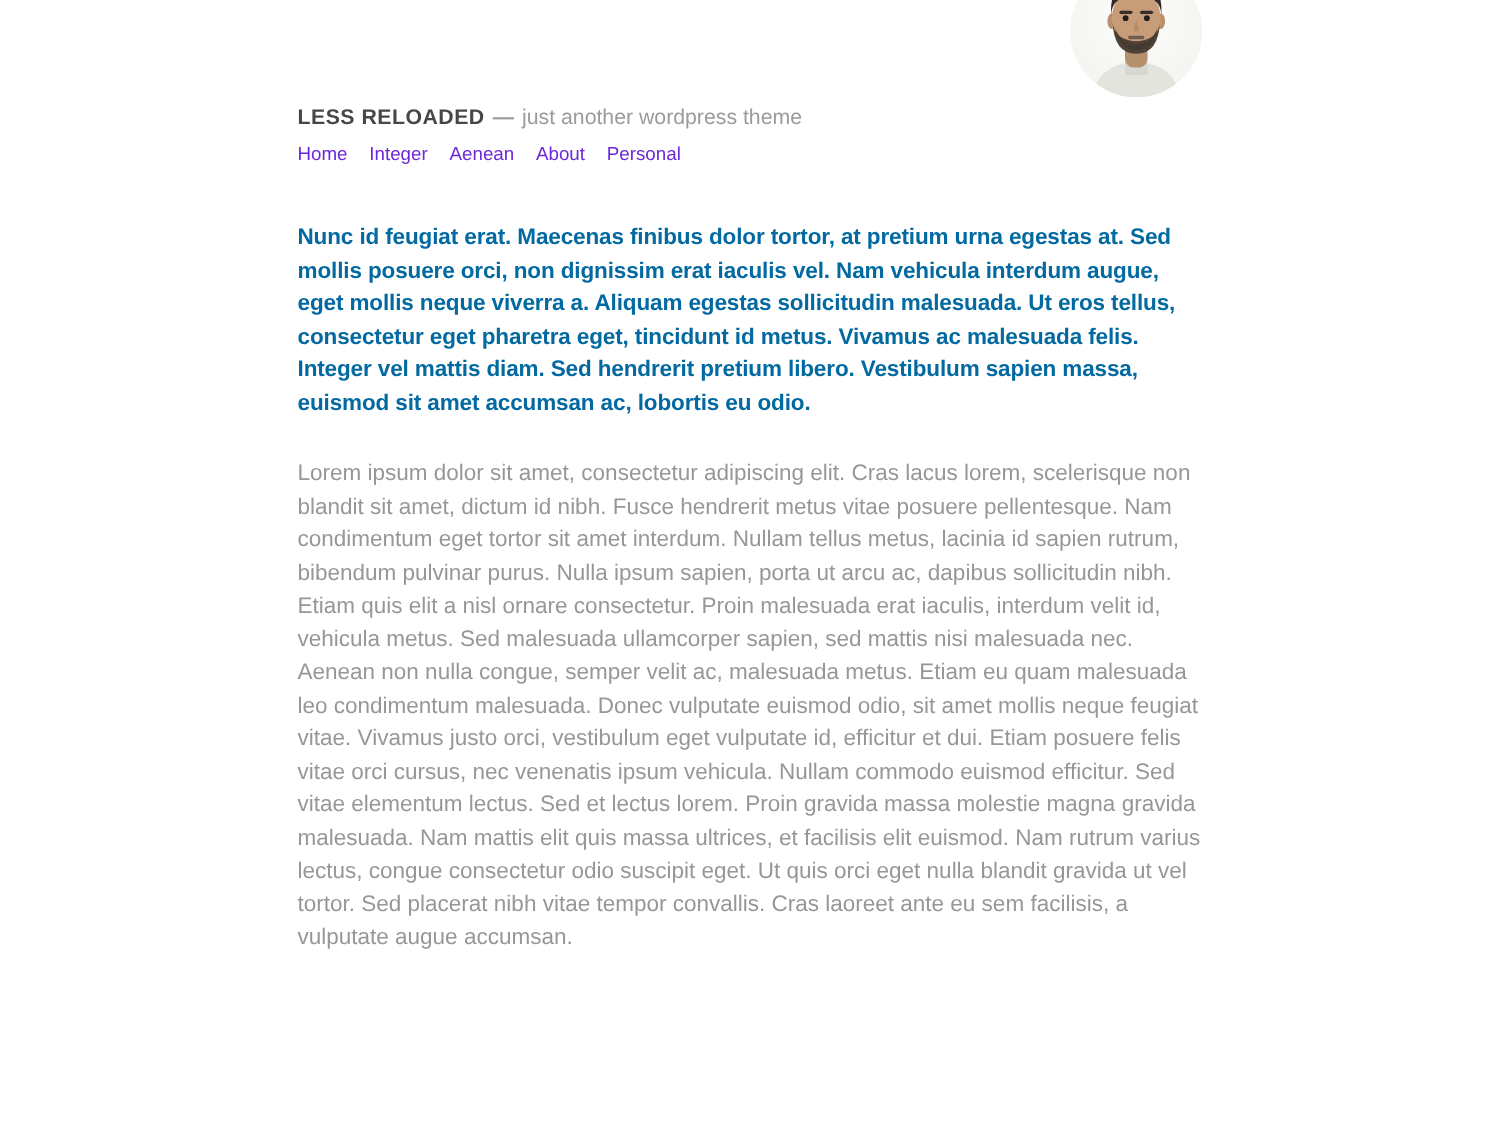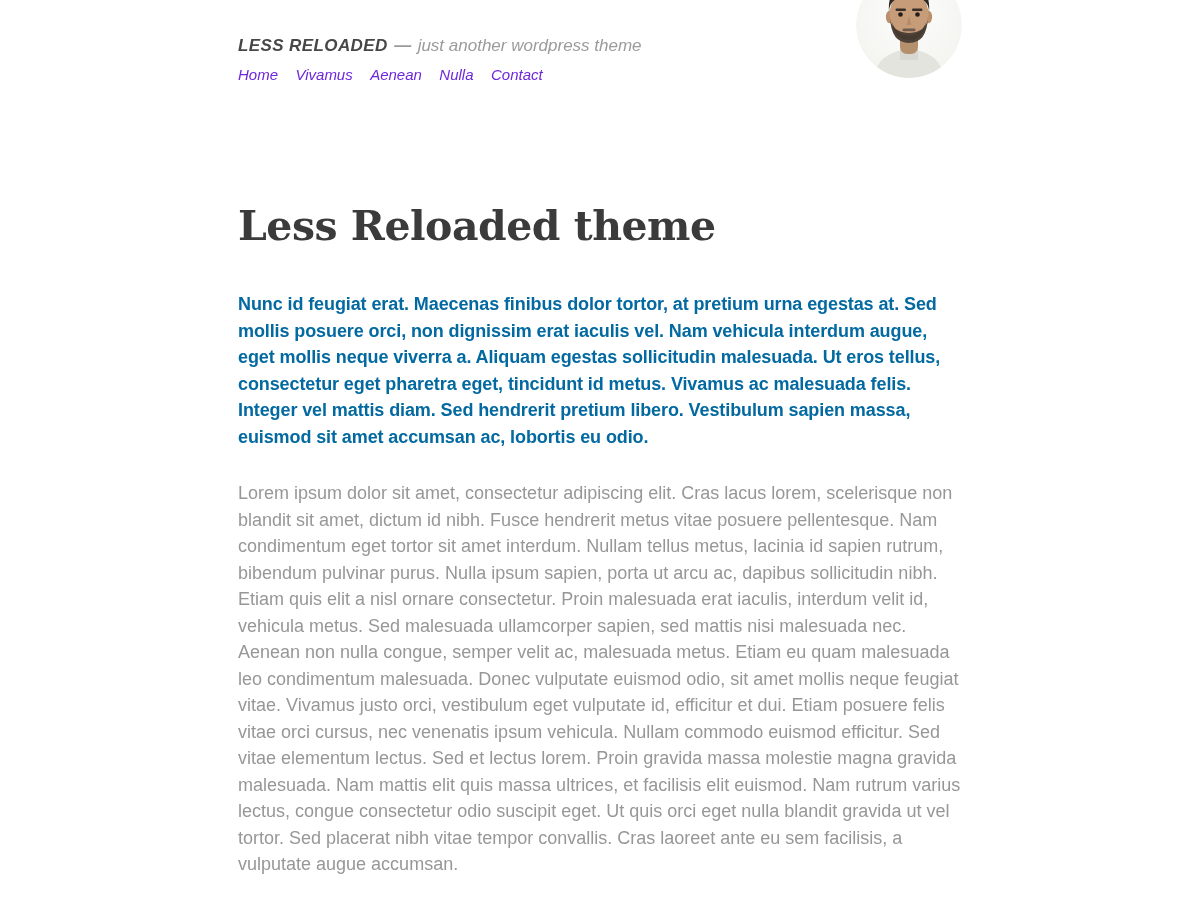--- a/index.html
+++ b/index.html
@@ -14,22 +14,21 @@
     font-family: "Liberation Sans", sans-serif;
   }
   .container {
     width: 724px;
     margin: 0 auto;
     position: relative;
   }
   
   header {
     position: relative;
-    padding-top: 36px;
-    font-style: italic;
+    padding-top: 84px;
   }
   .avatar {
     position: absolute;
     top: -28px; 
     right: 0;
     width: 106px;
     height: 106px;
     border-radius: 50%;
     overflow: hidden;
   }
@@ -144,27 +143,26 @@
     </div>
 
     <div class="site-title-row">
       <a class="site-title">LESS RELOADED</a>
       <span class="site-sep">—</span>
       <span class="tagline">just another wordpress theme</span>
     </div>
 
     <nav>
       <a>Home</a>
-      <a>Vivamus</a>
+      <a>Integer</a>
       <a>Aenean</a>
-      <a>Nulla</a>
-      <a>Contact</a>
+      <a>About</a>
+      <a>Personal</a>
     </nav>
 
   </header>
 
   <main>
-    <h1>Less Reloaded theme</h1>
     <p class="intro">Nunc id feugiat erat. Maecenas finibus dolor tortor, at pretium urna egestas at. Sed mollis posuere orci, non dignissim erat iaculis vel. Nam vehicula interdum augue, eget mollis neque viverra a. Aliquam egestas sollicitudin malesuada. Ut eros tellus, consectetur eget pharetra eget, tincidunt id metus. Vivamus ac malesuada felis. Integer vel mattis diam. Sed hendrerit pretium libero. Vestibulum sapien massa, euismod sit amet accumsan ac, lobortis eu odio.</p>
     <p class="body-text">Lorem ipsum dolor sit amet, consectetur adipiscing elit. Cras lacus lorem, scelerisque non blandit sit amet, dictum id nibh. Fusce hendrerit metus vitae posuere pellentesque. Nam condimentum eget tortor sit amet interdum. Nullam tellus metus, lacinia id sapien rutrum, bibendum pulvinar purus. Nulla ipsum sapien, porta ut arcu ac, dapibus sollicitudin nibh. Etiam quis elit a nisl ornare consectetur. Proin malesuada erat iaculis, interdum velit id, vehicula metus. Sed malesuada ullamcorper sapien, sed mattis nisi malesuada nec. Aenean non nulla congue, semper velit ac, malesuada metus. Etiam eu quam malesuada leo condimentum malesuada. Donec vulputate euismod odio, sit amet mollis neque feugiat vitae. Vivamus justo orci, vestibulum eget vulputate id, efficitur et dui. Etiam posuere felis vitae orci cursus, nec venenatis ipsum vehicula. Nullam commodo euismod efficitur. Sed vitae elementum lectus. Sed et lectus lorem. Proin gravida massa molestie magna gravida malesuada. Nam mattis elit quis massa ultrices, et facilisis elit euismod. Nam rutrum varius lectus, congue consectetur odio suscipit eget. Ut quis orci eget nulla blandit gravida ut vel tortor. Sed placerat nibh vitae tempor convallis. Cras laoreet ante eu sem facilisis, a vulputate augue accumsan.</p>
   </main>
 
 </div>
 
 </body></html>

